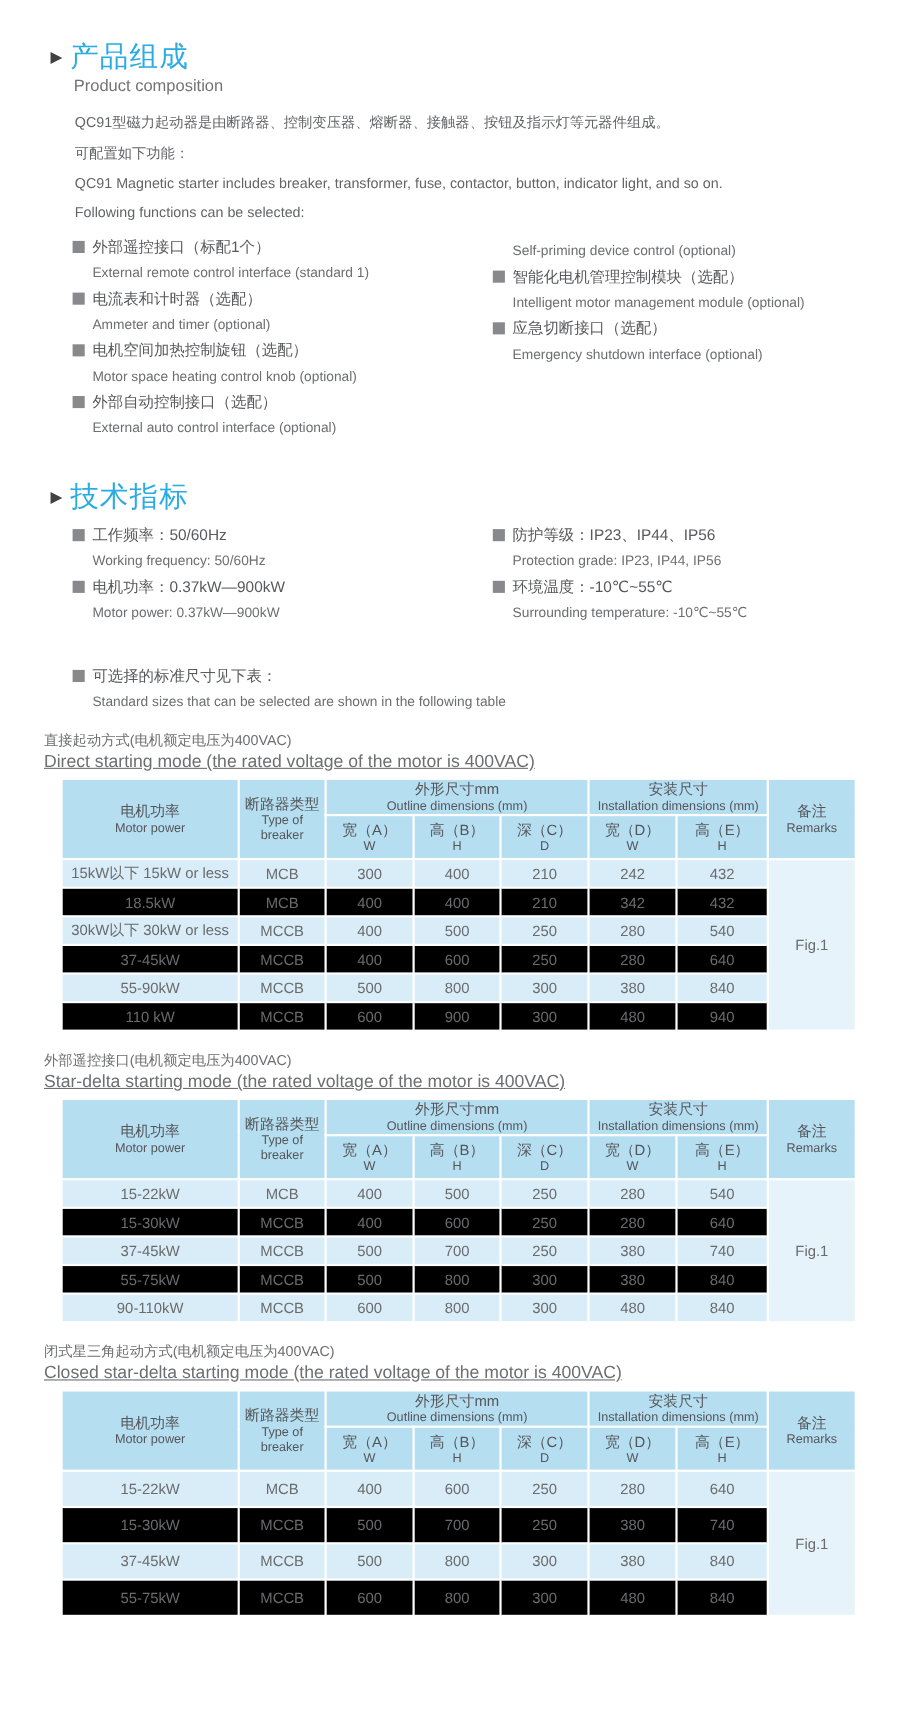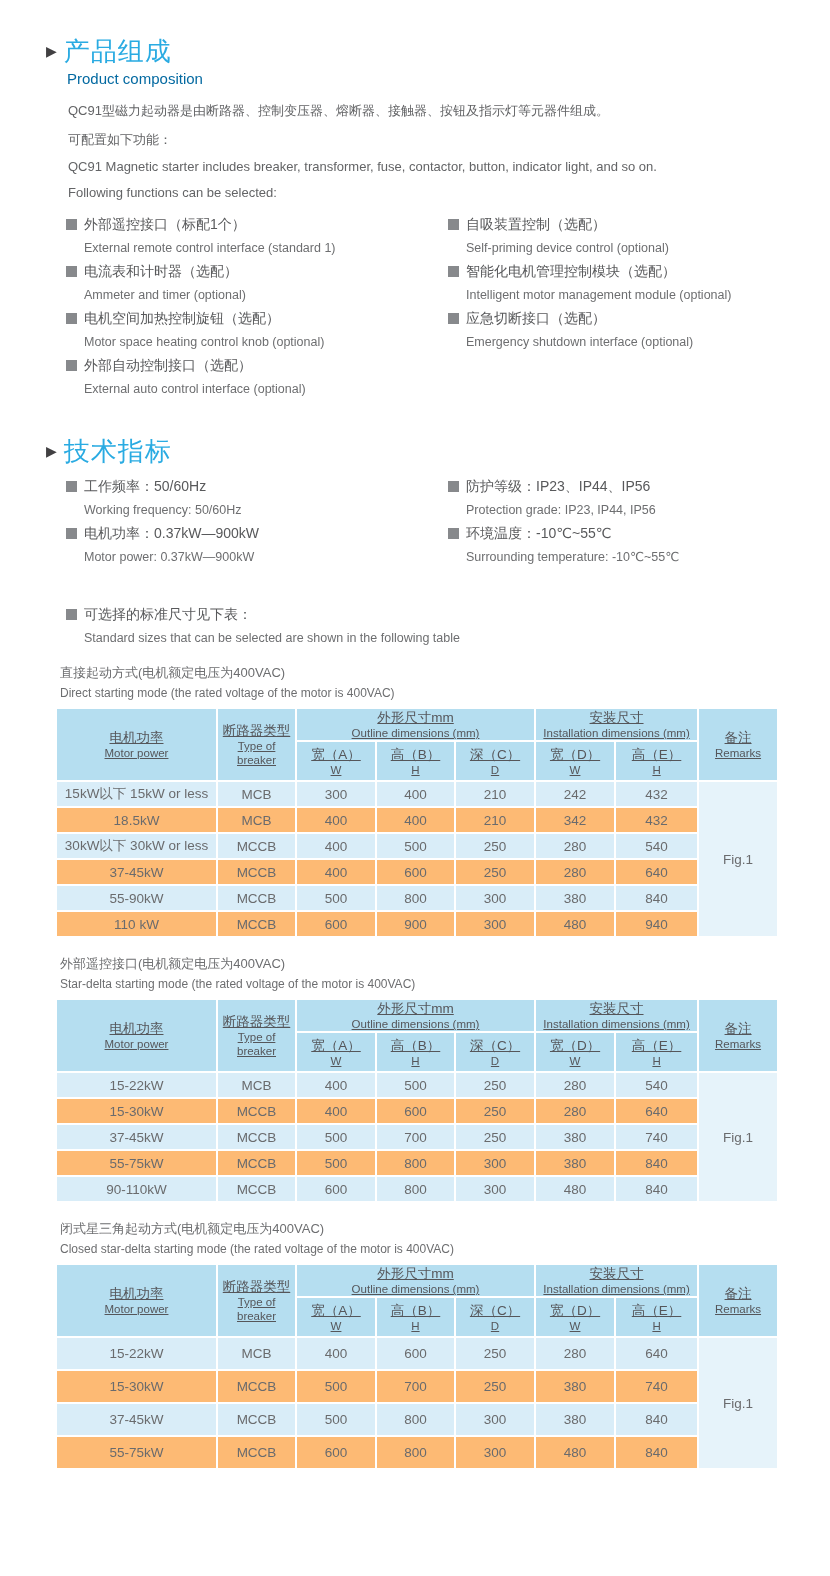--- a/index.html
+++ b/index.html
@@ -4,53 +4,53 @@
 <style>
   html,body{margin:0;padding:0;background:#ffffff;}
   body{width:830px;height:1576px;overflow:hidden;
        font-family:"Liberation Sans","DejaVu Sans",sans-serif;}
   .page{position:relative;width:830px;height:1576px;background:#ffffff;}
 
   
   .sec-head{display:flex;align-items:center;margin:36px 0 0 46px;}
   .tri{color:#414042;font-size:14px;margin-right:7px;line-height:1;}
   .sec-title{font-size:26px;color:#2aabe2;line-height:30px;letter-spacing:1px;text-align:center;}
-  .sec-sub{margin:4px 0 0 67px;font-size:15px;color:#0369a1;line-height:18px;}
+  .sec-sub{margin:4px 0 0 67px;font-size:15px;color:#737373;line-height:18px;}
 
   
   .intro{margin:0 0 0 68px;font-size:13px;color:#636466;line-height:18px;}
   .m14{margin-top:14px}.m11{margin-top:11px}.m9{margin-top:9px}.m8{margin-top:8px}
 
   
   .cols{display:flex;margin:12px 0 0 66px;}
   .col-l{width:382px;flex:none;}
   .feat{margin-bottom:3px;}
   .feat-zh{font-size:14px;color:#58595b;display:flex;align-items:center;line-height:20px;text-align:center;}
   .sq{width:11px;height:11px;background:#87898c;display:inline-block;margin-right:7px;flex:none;}
   .feat-en{font-size:12.5px;color:#6d6e70;margin:5px 0 4px 18px;line-height:18px;}
 
   .cols.specs{margin-top:10px;}
   .note{margin:34px 0 0 66px;}
 
   
   #tables{margin-top:10px;}
   .table-block{margin-top:18px;}
-  .tcaption{margin-left:60px;font-size:13px;color:#6d6e70;line-height:16px;}
-  .tcaption.en{font-size:12px;margin-top:4px;}
+  .tcaption{margin-left:40px;font-size:13px;color:#6d6e70;line-height:16px;}
+  .tcaption.en{font-size:16px;margin-top:4px;text-decoration:underline;}
   table.spec{border-collapse:collapse;table-layout:fixed;width:722px;margin:6px 0 0 55px;}
   table.spec th,table.spec td{border:2px solid #ffffff;text-align:center;vertical-align:middle;padding:0;}
-  table.spec thead th{background:#b5def0;color:#55565a;font-weight:normal;text-decoration:underline;}
+  table.spec thead th{background:#b5def0;color:#55565a;font-weight:normal;}
   .hzh{font-size:13.5px;line-height:17px;}
   .hen{font-size:11.5px;line-height:14px;white-space:nowrap;}
   tr.hrow1 th{height:30px;}
   tr.hrow2 th{height:38px;}
   table.spec tbody td{font-size:13.5px;color:#6a6b6d;height:24px;}
   table.spec.tall tbody td{height:31px;}
   tr.dk td{background:#d9edf8;}
-  tr.lt td{background:#fdba74;}
+  tr.lt td{background:#000000;}
   td.remark{background:#e6f3fa !important;font-size:13px;color:#6a6b6d;}
 </style>
 </head>
 <body>
 
 <div class="page">
 
   <div class="sec-head">
     <span class="tri">▶</span>
     <span class="sec-title">产品组成</span>
@@ -88,24 +88,20 @@
         <div class="feat">
           <div class="feat-zh">
             <span class="sq"></span>
             <span>外部自动控制接口（选配）</span>
           </div>
           <div class="feat-en">External auto control interface (optional)</div>
         </div>
       </div>
     <div id="features-right">
         <div class="feat">
-          <div class="feat-zh">
-            <span class="sq"></span>
-            <span>自吸装置控制（选配）</span>
-          </div>
           <div class="feat-en">Self-priming device control (optional)</div>
         </div>
         <div class="feat">
           <div class="feat-zh">
             <span class="sq"></span>
             <span>智能化电机管理控制模块（选配）</span>
           </div>
           <div class="feat-en">Intelligent motor management module (optional)</div>
         </div>
         <div class="feat">

